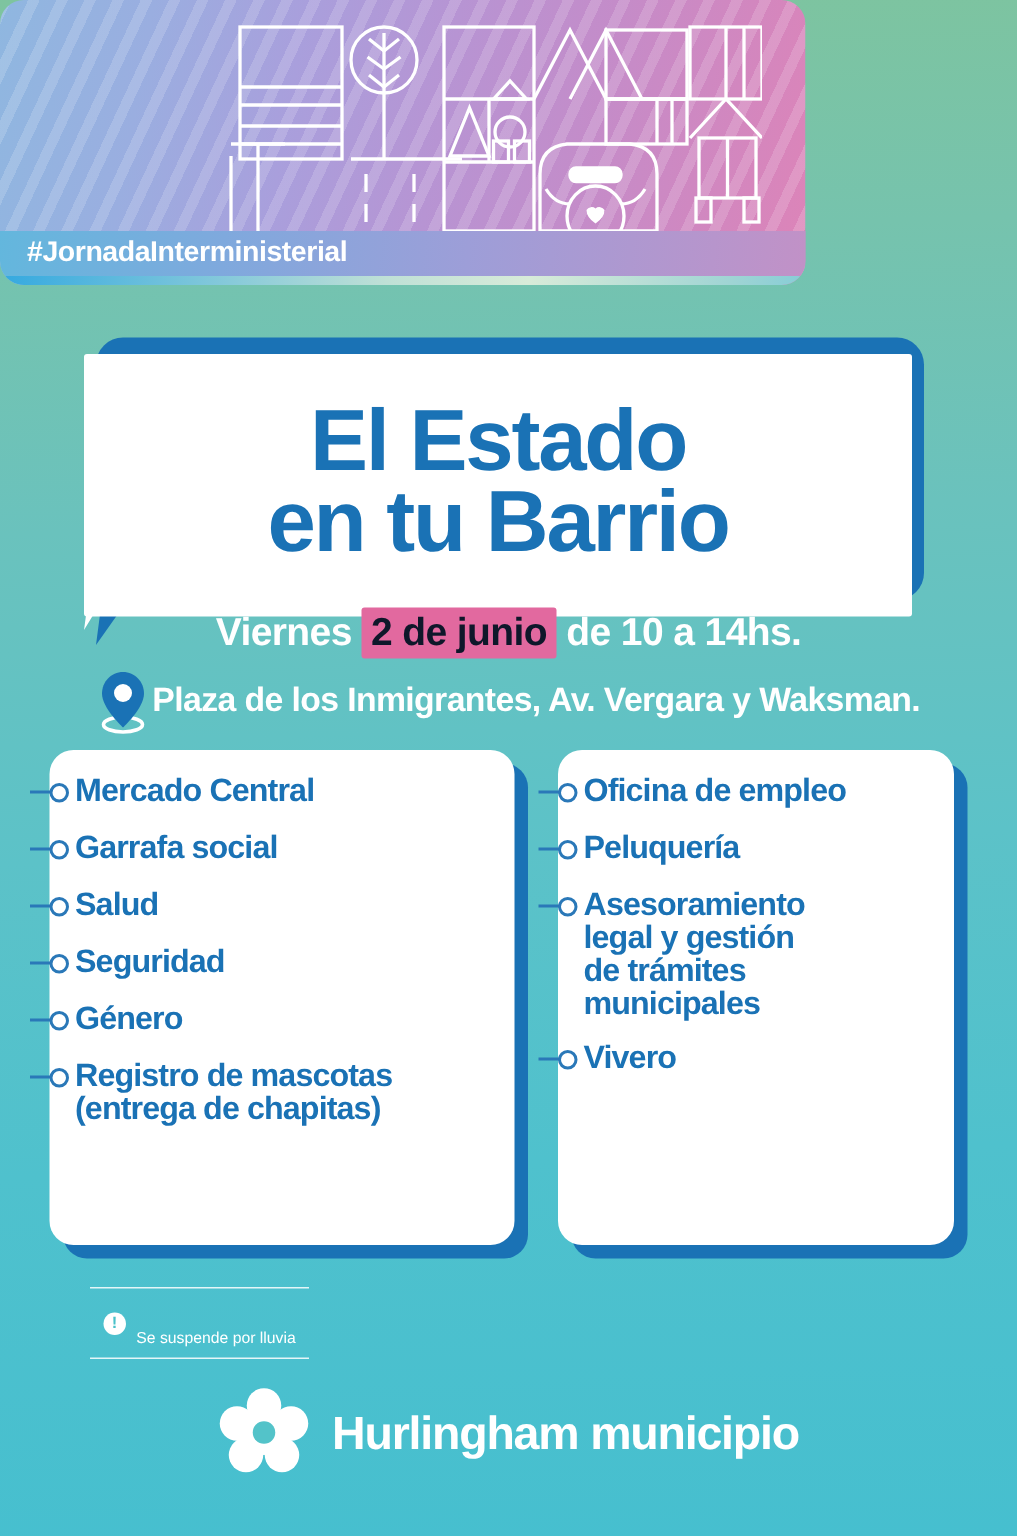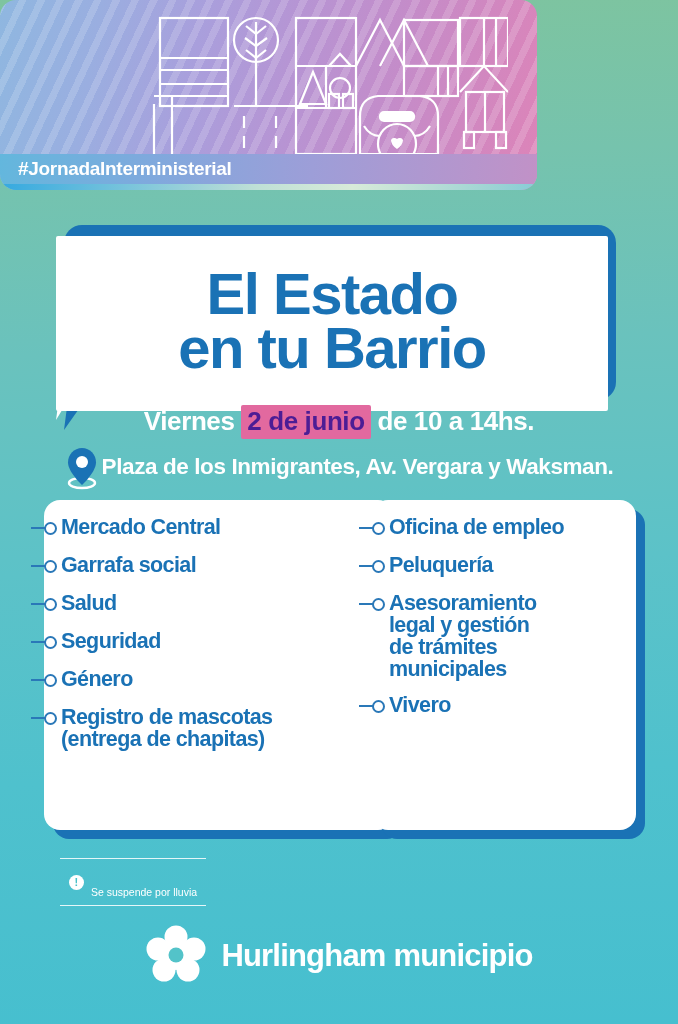--- a/index.html
+++ b/index.html
@@ -70,41 +70,41 @@
     padding-bottom:6px;
   }
   .title .l2{display:block;}
 
   
   .dateline{
     position:absolute;left:0;top:406px;width:678px;
     text-align:center;color:#ffffff;font-weight:bold;font-size:26px;
     letter-spacing:-0.4px;white-space:nowrap;
   }
-  .hl{background:#e2699f;color:#4c1d95;padding:1px 6px 3px 6px;border-radius:2px;}
+  .hl{background:#e2699f;color:#0f172a;padding:1px 6px 3px 6px;border-radius:2px;}
   .placeline{
     position:absolute;left:0;top:444px;width:678px;
     display:flex;align-items:center;justify-content:center;gap:3px;
     color:#ffffff;font-weight:bold;font-size:22.5px;letter-spacing:-0.4px;
     white-space:nowrap;
   }
   .pin{width:34px;height:44px;flex:0 0 auto;margin-top:2px;}
 
   
   .cards{position:absolute;left:33px;top:500px;width:612px;height:340px;}
   .card{position:absolute;top:0;}
   .card-shadow{
     position:absolute;left:9px;top:9px;width:100%;height:100%;
     background:#1a72b5;border-radius:16px;
   }
   .card-face{
     position:absolute;left:0;top:0;width:100%;height:100%;
     background:#ffffff;border-radius:16px;
   }
-  .card-left{left:11px;width:310px;height:330px;padding-left:40px;}
+  .card-left{left:0;width:310px;height:330px;}
   .card-right{left:339px;width:264px;height:330px;}
   .svc-list{position:absolute;left:0;top:0;width:100%;padding-top:17px;}
   .svc{
     position:relative;display:flex;align-items:flex-start;
     color:#1a72b5;font-weight:bold;font-size:21.5px;line-height:1.02;
     letter-spacing:-0.6px;margin-bottom:14px;
   }
   .card-right .svc{font-size:21.5px;margin-bottom:14px;}
   .svc .bullet{
     position:relative;flex:0 0 auto;width:30px;height:24px;margin-left:-13px;

